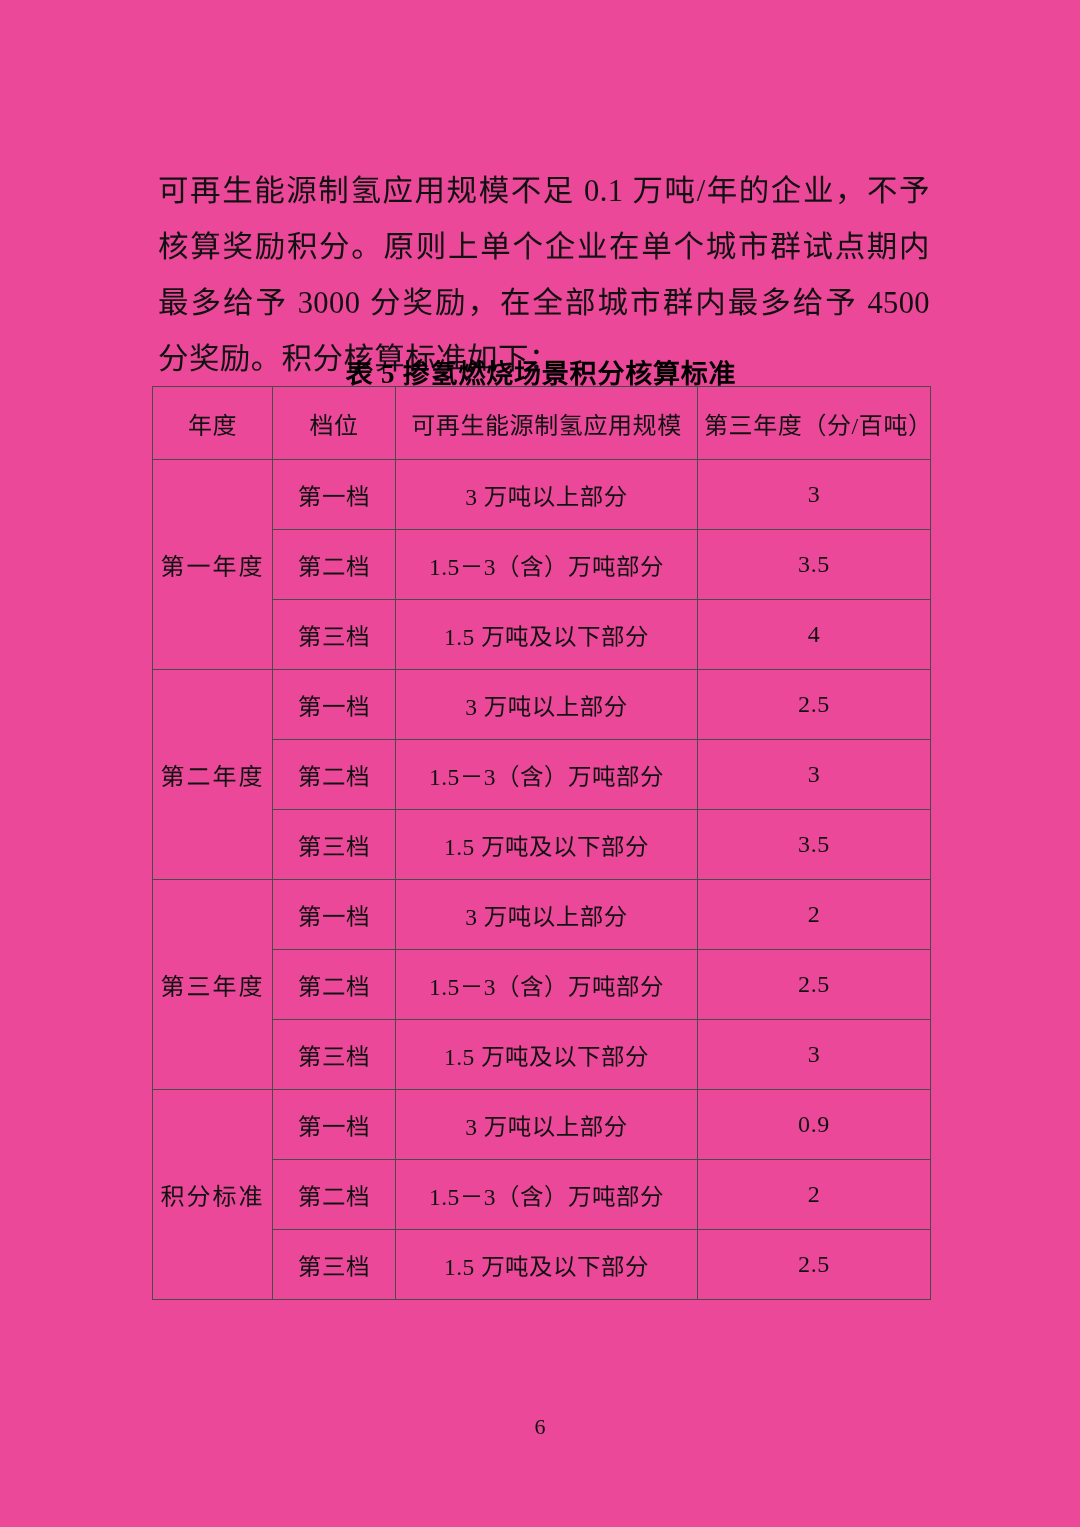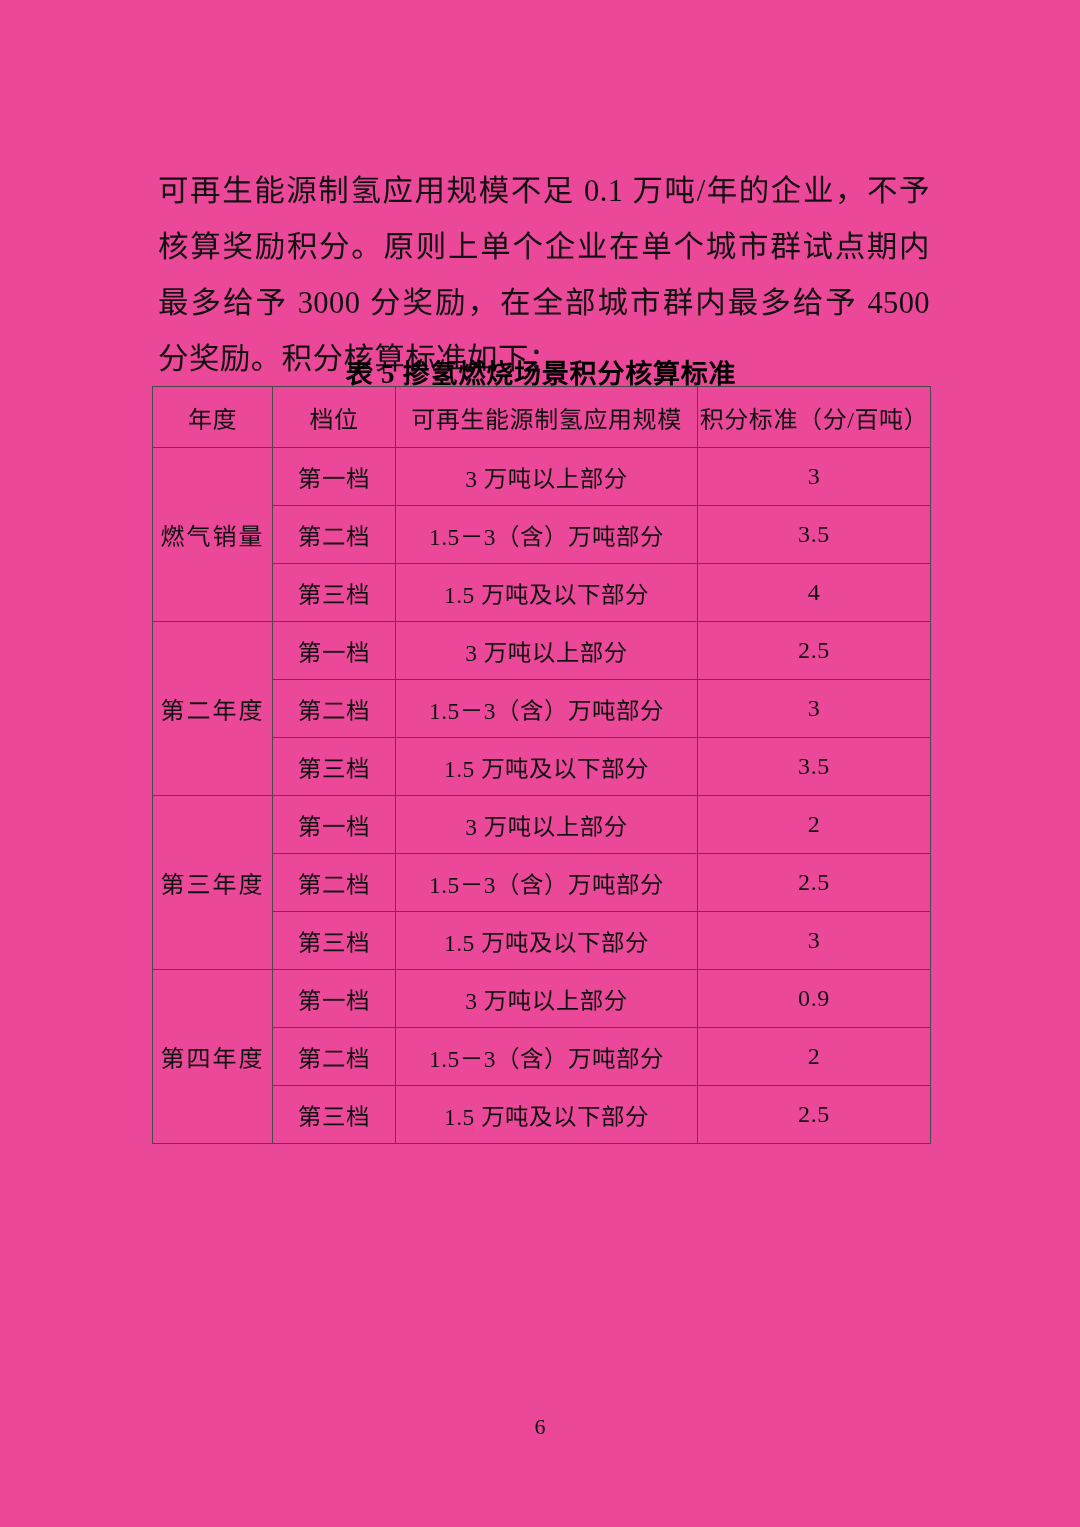--- a/index.html
+++ b/index.html
@@ -68,21 +68,21 @@
   .score-table col.c-year  { width: 120px; }
   .score-table col.c-tier  { width: 123px; }
   .score-table col.c-scale { width: 302px; }
   .score-table col.c-std   { width: 233px; }
 
   .score-table td,
   .score-table th {
     border: 1.4px solid #4a4a4a;
     text-align: center;
     vertical-align: middle;
-    padding: 0;
+    padding: 6px;
     font-weight: normal;
     letter-spacing: 0.6px;
   }
 
   .score-table thead th {
     height: 60px;
     font-size: 24px;
   }
 
   .score-table tbody td {
@@ -171,27 +171,27 @@
       <col class="c-year">
       <col class="c-tier">
       <col class="c-scale">
       <col class="c-std">
     </colgroup>
     <thead>
       <tr>
         <th>年度</th>
         <th>档位</th>
         <th>可再生能源制氢应用规模</th>
-        <th>积分标准（分/百吨）</th>
+        <th>第三年度（分/百吨）</th>
       </tr>
     </thead>
     <tbody>
 
       <tr class="block-start">
-        <td class="year-cell" rowspan="3">燃气销量</td>
+        <td class="year-cell" rowspan="3">第一年度</td>
         <td class="tier-cell">第一档</td>
         <td class="scale-cell">3 万吨以上部分</td>
         <td class="std-cell">3</td>
       </tr>
       <tr>
         <td class="tier-cell">第二档</td>
         <td class="scale-cell">1.5－3（含）万吨部分</td>
         <td class="std-cell">3.5</td>
       </tr>
       <tr>
@@ -228,21 +228,21 @@
         <td class="scale-cell">1.5－3（含）万吨部分</td>
         <td class="std-cell">2.5</td>
       </tr>
       <tr>
         <td class="tier-cell">第三档</td>
         <td class="scale-cell">1.5 万吨及以下部分</td>
         <td class="std-cell">3</td>
       </tr>
 
       <tr class="block-start">
-        <td class="year-cell" rowspan="3">第四年度</td>
+        <td class="year-cell" rowspan="3">积分标准</td>
         <td class="tier-cell">第一档</td>
         <td class="scale-cell">3 万吨以上部分</td>
         <td class="std-cell">0.9</td>
       </tr>
       <tr>
         <td class="tier-cell">第二档</td>
         <td class="scale-cell">1.5－3（含）万吨部分</td>
         <td class="std-cell">2</td>
       </tr>
       <tr>

